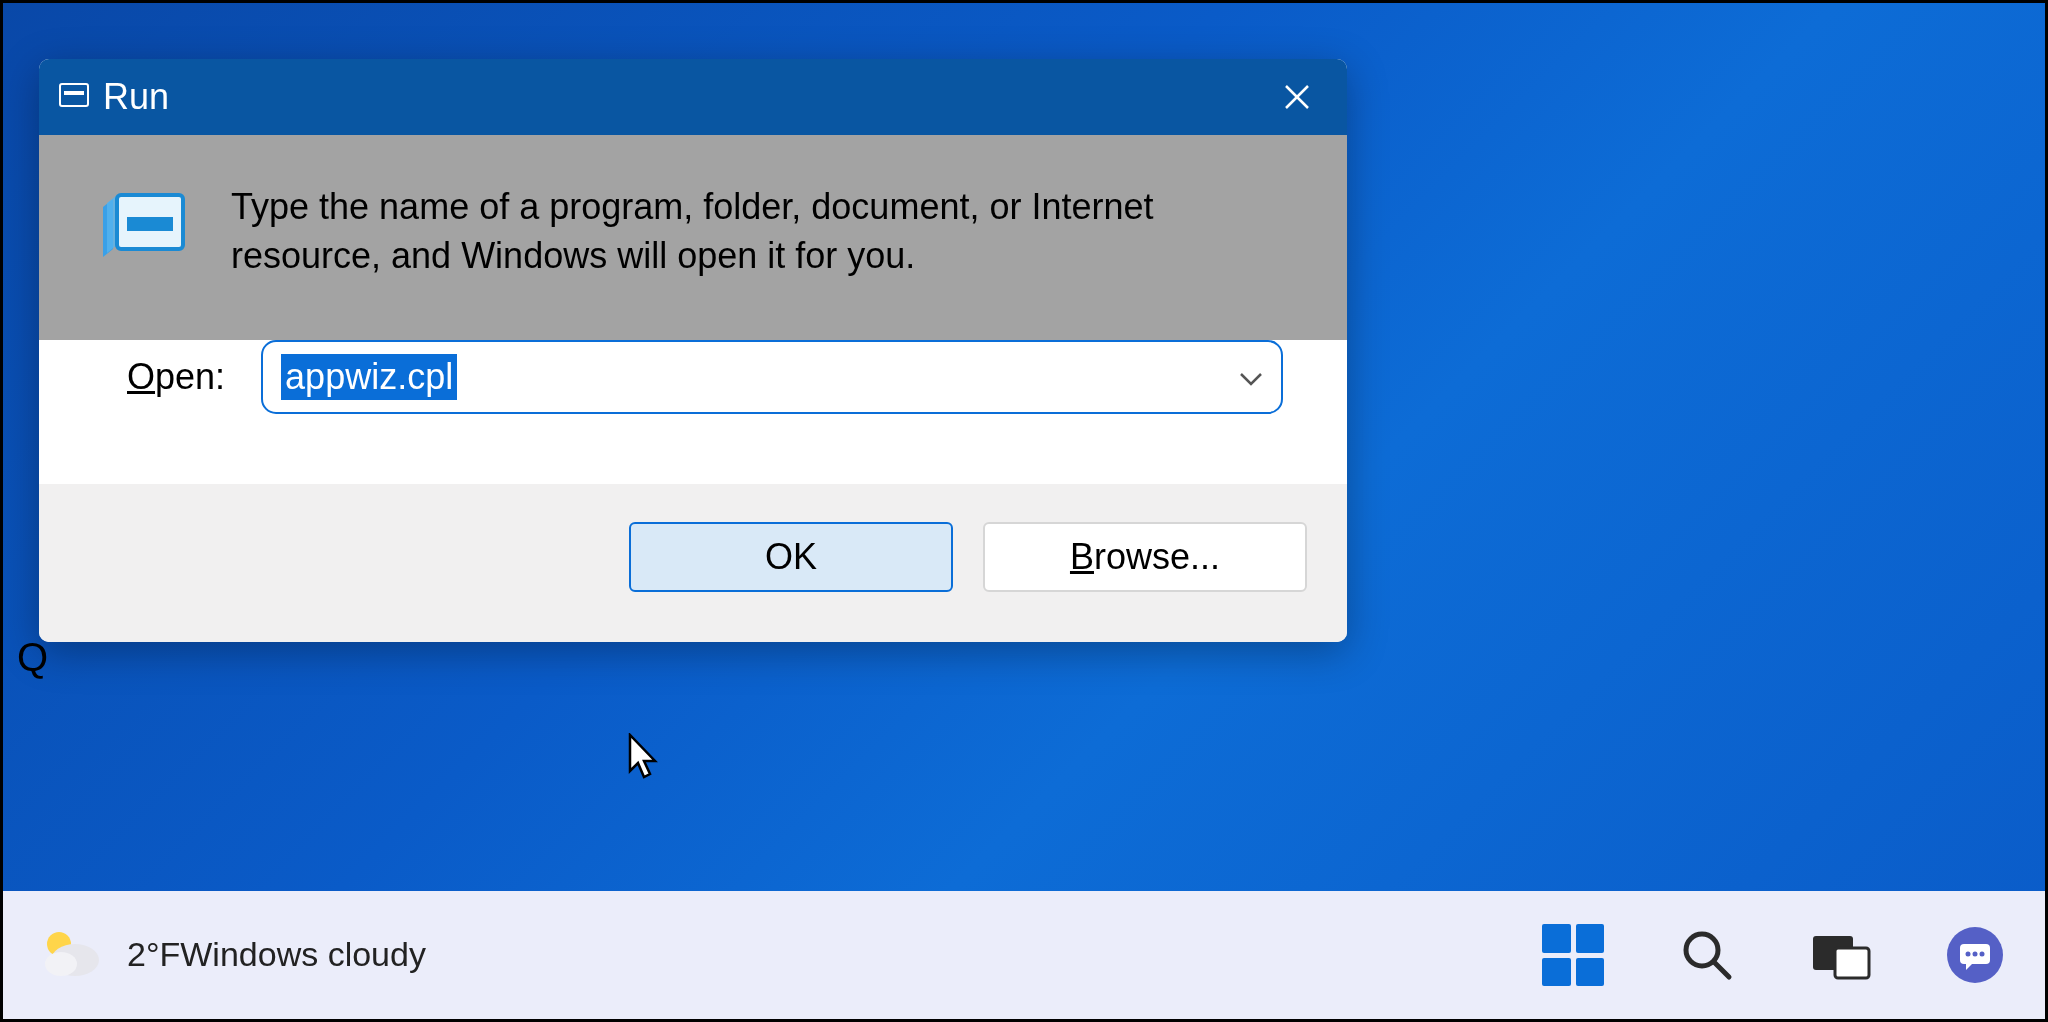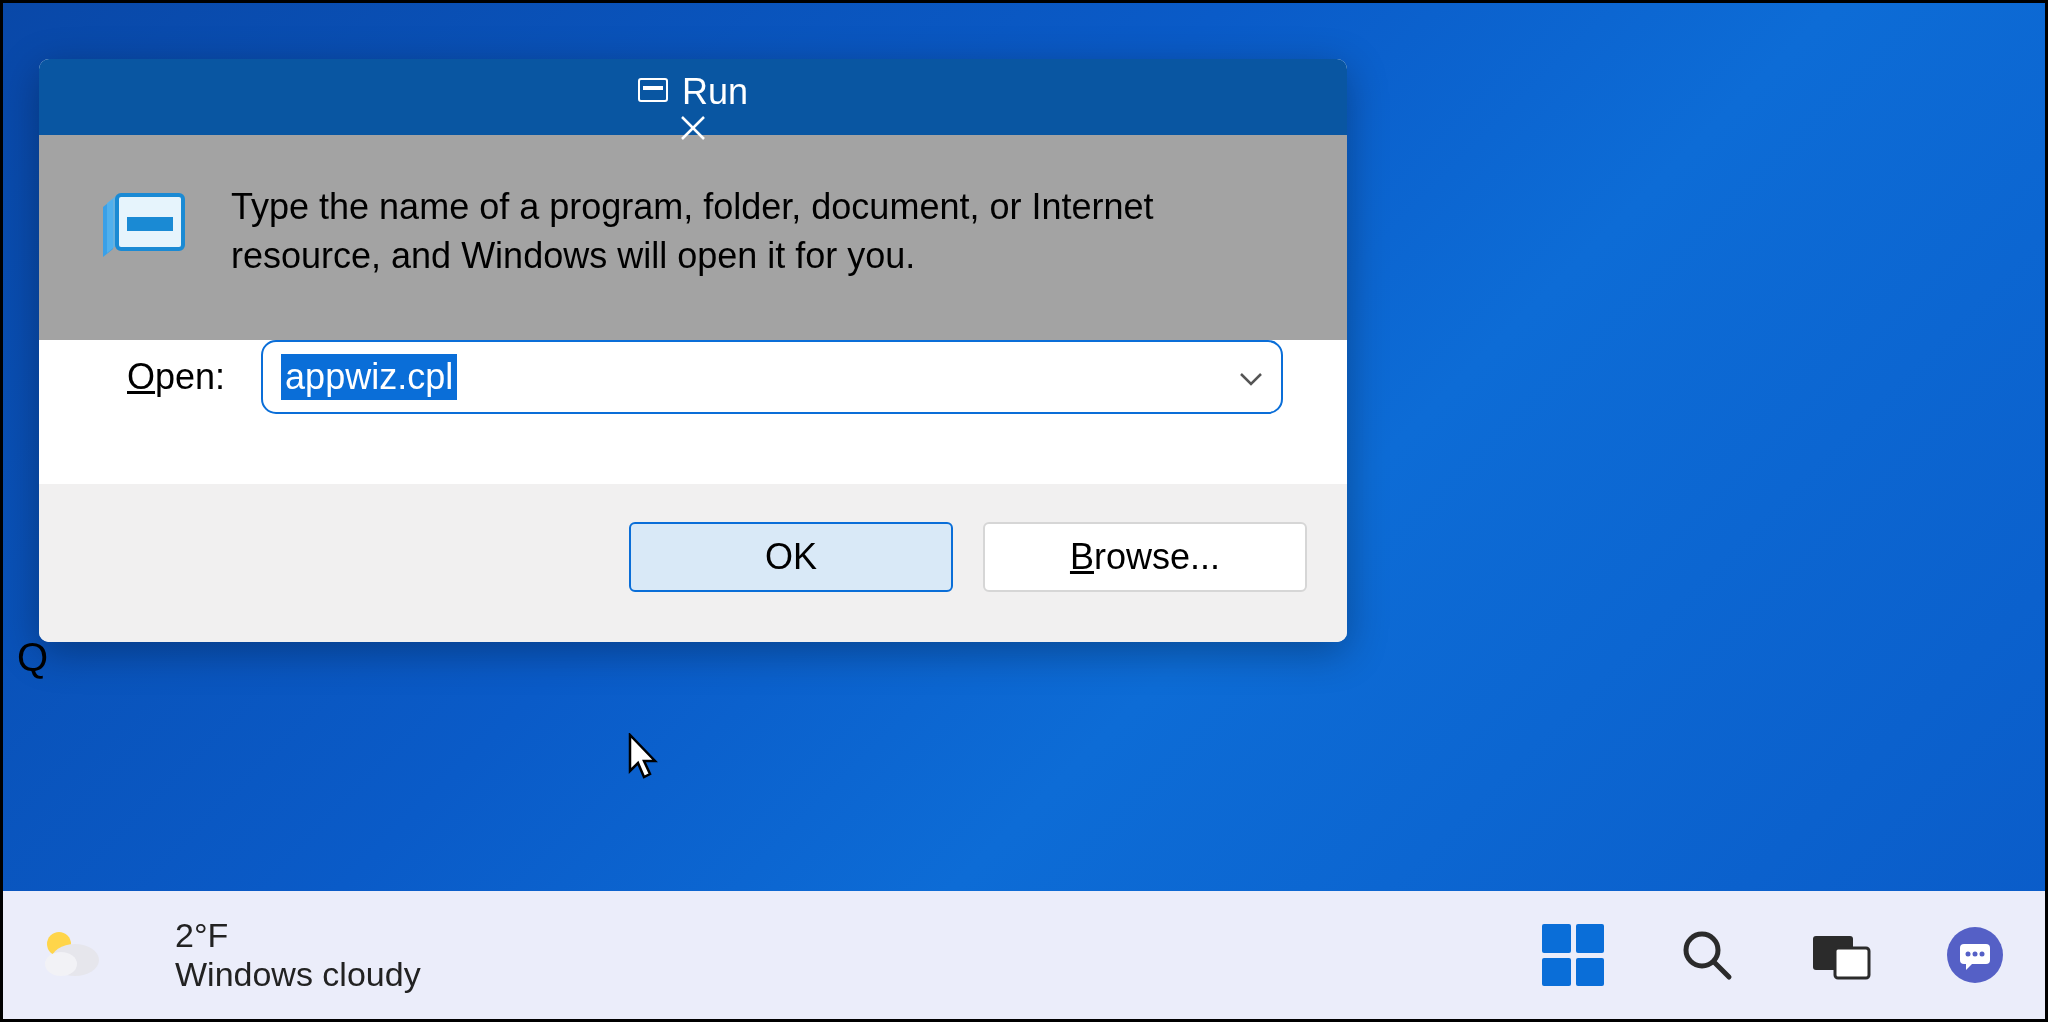--- a/index.html
+++ b/index.html
@@ -28,21 +28,20 @@
       box-shadow: 0 10px 40px rgba(0,0,0,0.3);
       overflow: hidden;
     }
     .titlebar {
       background: #0956a2;
       color: #fff;
       display: flex;
       align-items: center;
       padding: 12px 20px;
       height: 76px;
-      flex-direction: column;
     }
     .titlebar-left {
       display: flex;
       align-items: center;
       gap: 14px;
     }
     .titlebar-icon {
       width: 30px;
       height: 24px;
     }
@@ -172,23 +171,22 @@
       display: flex;
       align-items: center;
       gap: 26px;
     }
     .weather-icon {
       width: 62px;
       height: 54px;
     }
     .weather-text {
       display: flex;
-      flex-direction: column;
+      flex-direction: row;
       line-height: 1.15;
-      margin-left: 48px;
     }
     .weather-temp {
       font-size: 34px;
       color: #222;
     }
     .weather-cond {
       font-size: 34px;
       color: #222;
     }
     .taskbar-spacer { flex: 1; }

